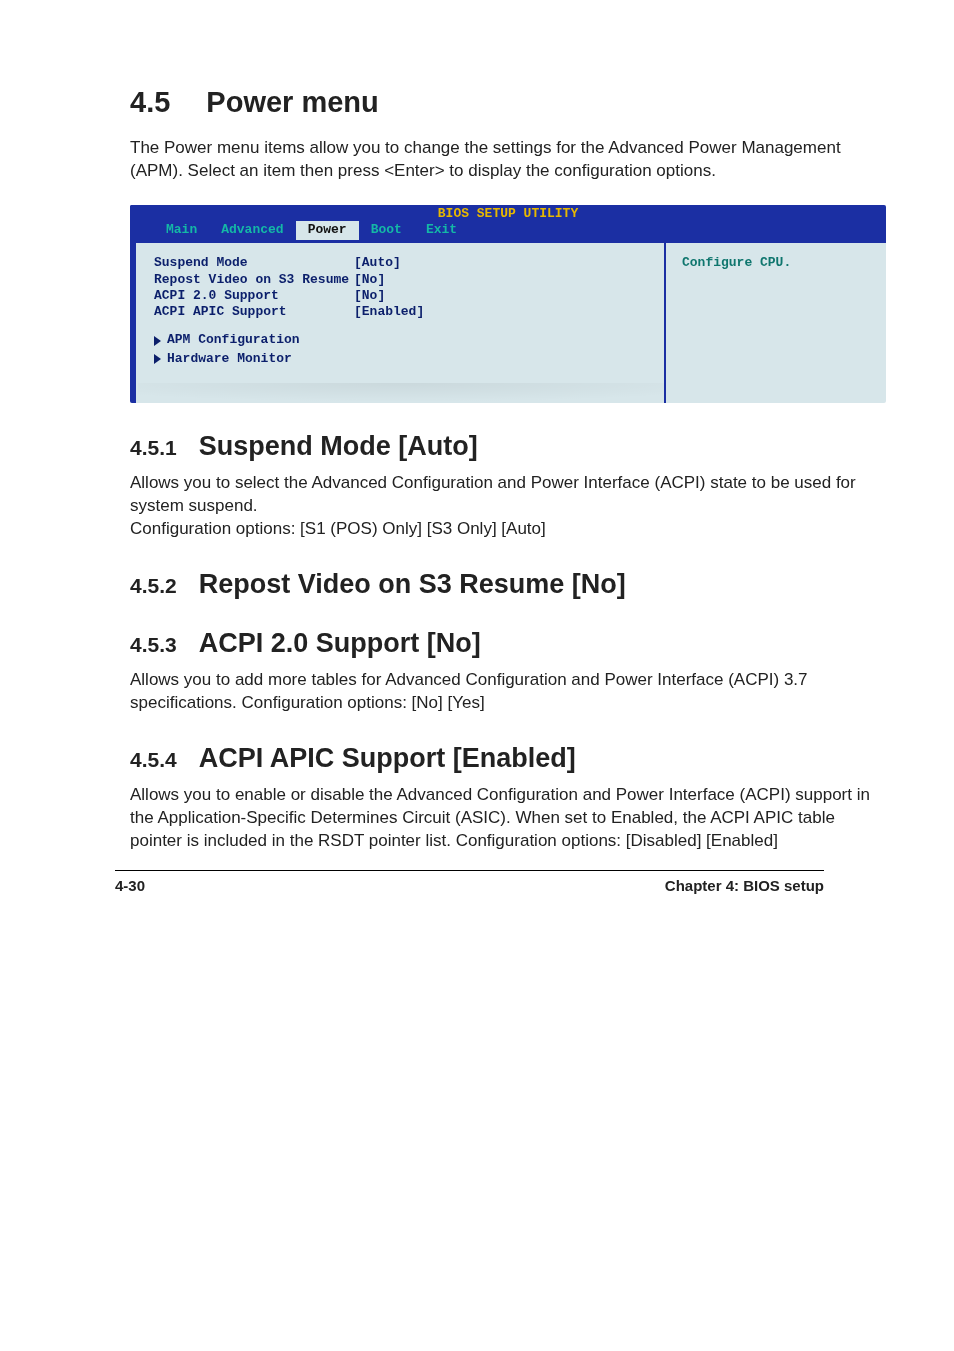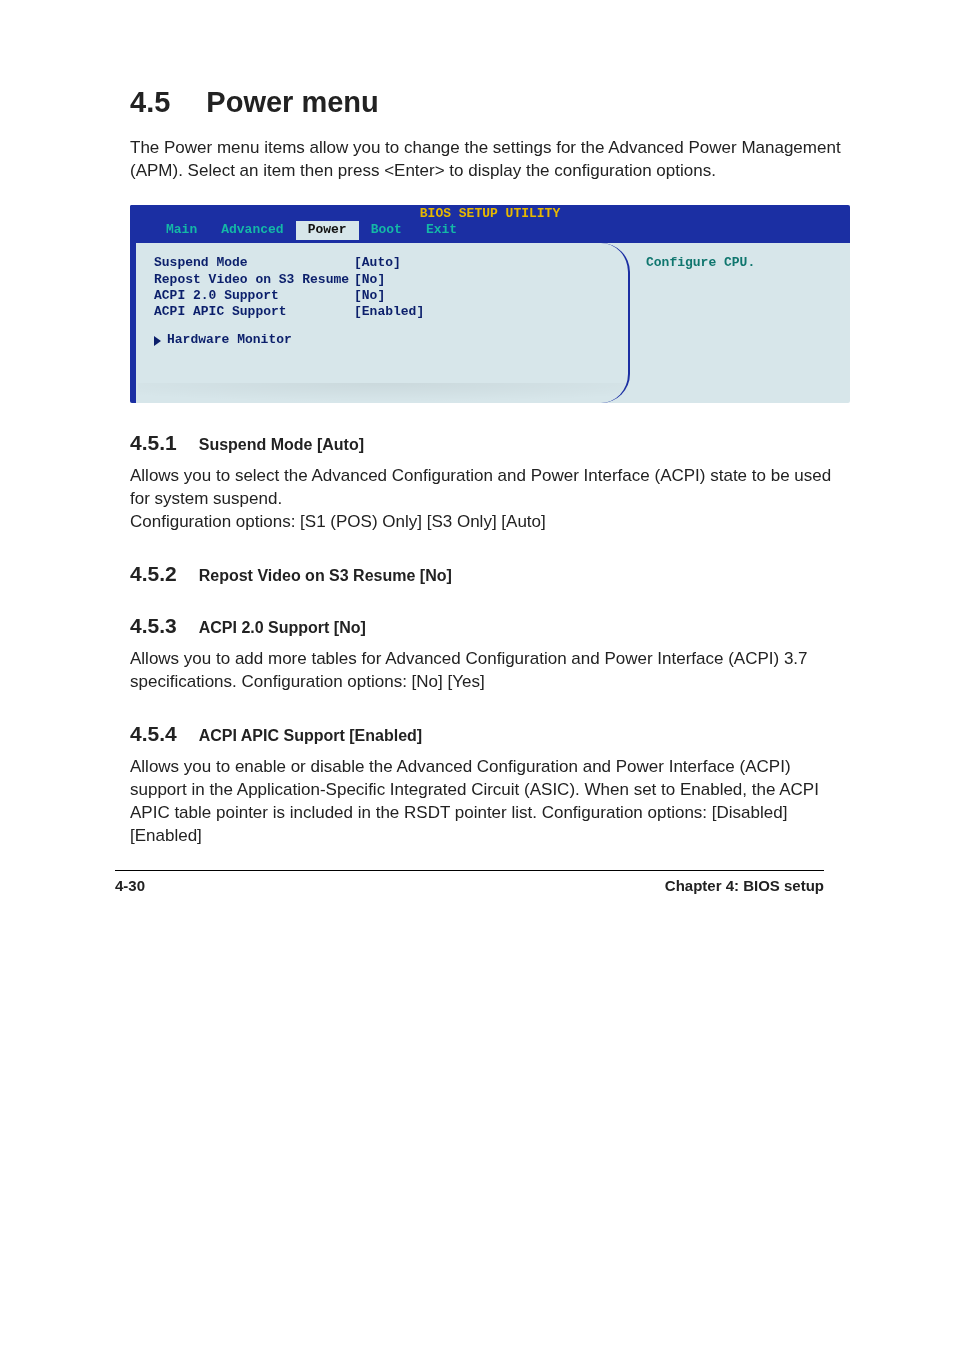--- a/index.html
+++ b/index.html
@@ -1,35 +1,35 @@
 <!DOCTYPE html>
 <html><head>
 <meta charset="utf-8">
 <style>
   * { box-sizing: border-box; margin: 0; padding: 0; }
   html, body { width: 954px; height: 1351px; background: #ffffff; font-family: Verdana, Geneva, sans-serif; color: #222; }
-  .page { width: 954px; height: 950px; padding: 86px 104px 40px 130px; position: relative; }
+  .page { width: 954px; height: 950px; padding: 86px 68px 40px 130px; position: relative; }
   
   .h1-row { display: flex; align-items: baseline; gap: 36px; margin-bottom: 18px; }
   .h1-num { font-size: 29px; font-weight: 700; }
   .h1-text { font-size: 29px; font-weight: 700; }
   .para { font-size: 17px; line-height: 1.35; margin-bottom: 22px; }
   .h2-row { display: flex; align-items: baseline; gap: 22px; margin-top: 28px; margin-bottom: 10px; }
   .h2-num { font-size: 21px; font-weight: 700; }
-  .h2-text { font-size: 16px; font-weight: 700; }
+  .h2-text { font-size: 27px; font-weight: 700; }
   
   .bios { width: 100%; background: #d7e6ea; border-radius: 2px; font-family: "Courier New", Courier, monospace; font-size: 13px; font-weight: bold; color: #0b1f6b; line-height: 1.25; position: relative; margin-top: 4px; margin-bottom: 8px; overflow: hidden; }
   .bios-bar { background: #1b2fa3; color: #e7b800; padding: 1px 0 3px 0; }
   .bios-title { text-align: center; display: block; font-weight: bold; }
   .bios-tabs { display: flex; gap: 0; padding-left: 24px; margin-top: -1px; }
   .bios-tab { color: #1b2fa3; padding: 1px 12px 2px 12px; }
   .bios-tab.dim { color: #14b8a6; background: transparent; }
   .bios-tab.active { background: #d7e6ea; color: #111; }
   .bios-body { display: flex; }
-  .bios-left { flex: 1; padding: 12px 10px 26px 24px; border-right: 2px solid #1b2fa3; position: relative; min-height: 160px; border-radius: 29px; }
+  .bios-left { flex: 1; padding: 12px 10px 26px 24px; border-right: 2px solid #1b2fa3; position: relative; min-height: 160px; }
   .bios-left::after { content: ""; position: absolute; left: 8px; right: 0; bottom: -14px; height: 34px; background: radial-gradient(ellipse 95% 80% at 50% 0%, rgba(0,0,0,.06), rgba(0,0,0,0) 70%); pointer-events: none; }
   .bios-right { width: 220px; padding: 12px 16px 26px 16px; color: #0f766e; }
   .bios-row { display: flex; }
   .bios-col-label { width: 200px; white-space: pre; }
   .bios-col-val { flex: 1; white-space: pre; }
   .bios-sub { display: flex; align-items: center; gap: 6px; margin-top: 2px; }
   .tri { display: inline-block; width: 0; height: 0; border-top: 5px solid transparent; border-bottom: 5px solid transparent; border-left: 7px solid #0b1f6b; }
   .page-foot { position: absolute; left: 115px; right: 130px; bottom: 56px; border-top: 1px solid #000; padding-top: 6px; display: flex; justify-content: space-between; font-size: 15px; }
   .page-num { font-weight: 700; }
   .page-chapter { font-weight: 700; }
@@ -74,20 +74,24 @@
           <span class="bios-col-label">ACPI 2.0 Support</span>
           <span class="bios-col-val">[No]</span>
         </div>
         <div class="bios-row">
           <span class="bios-col-label">ACPI APIC Support</span>
           <span class="bios-col-val">[Enabled]</span>
         </div>
         <div style="height:10px"></div>
         <div class="bios-sub">
           <span class="tri"></span>
+          <span>APM Configuration</span>
+        </div>
+        <div class="bios-sub">
+          <span class="tri"></span>
           <span>Hardware Monitor</span>
         </div>
       </div>
       <div class="bios-right">
         <span>Configure CPU.</span>
       </div>
     </div>
   </div>
 
   <div class="h2-row">
@@ -105,19 +109,19 @@
   <div class="h2-row">
     <span class="h2-num">4.5.3</span>
     <span class="h2-text">ACPI 2.0 Support [No]</span>
   </div>
   <p class="para">Allows you to add more tables for Advanced Configuration and Power Interface (ACPI) 3.7 specifications. Configuration options: [No] [Yes]</p>
 
   <div class="h2-row">
     <span class="h2-num">4.5.4</span>
     <span class="h2-text">ACPI APIC Support [Enabled]</span>
   </div>
-  <p class="para">Allows you to enable or disable the Advanced Configuration and Power Interface (ACPI) support in the Application-Specific Integrated Circuit (ASIC). When set to Enabled, the ACPI APIC table pointer is included in the RSDT pointer list. Configuration options: [Disabled] [Enabled]</p>
+  <p class="para">Allows you to enable or disable the Advanced Configuration and Power Interface (ACPI) support in the Application-Specific Determines Circuit (ASIC). When set to Enabled, the ACPI APIC table pointer is included in the RSDT pointer list. Configuration options: [Disabled] [Enabled]</p>
 
   <div class="page-foot">
     <span class="page-num">4-30</span>
     <span class="page-chapter">Chapter 4: BIOS setup</span>
   </div>
 </div>
 
 </body></html>

